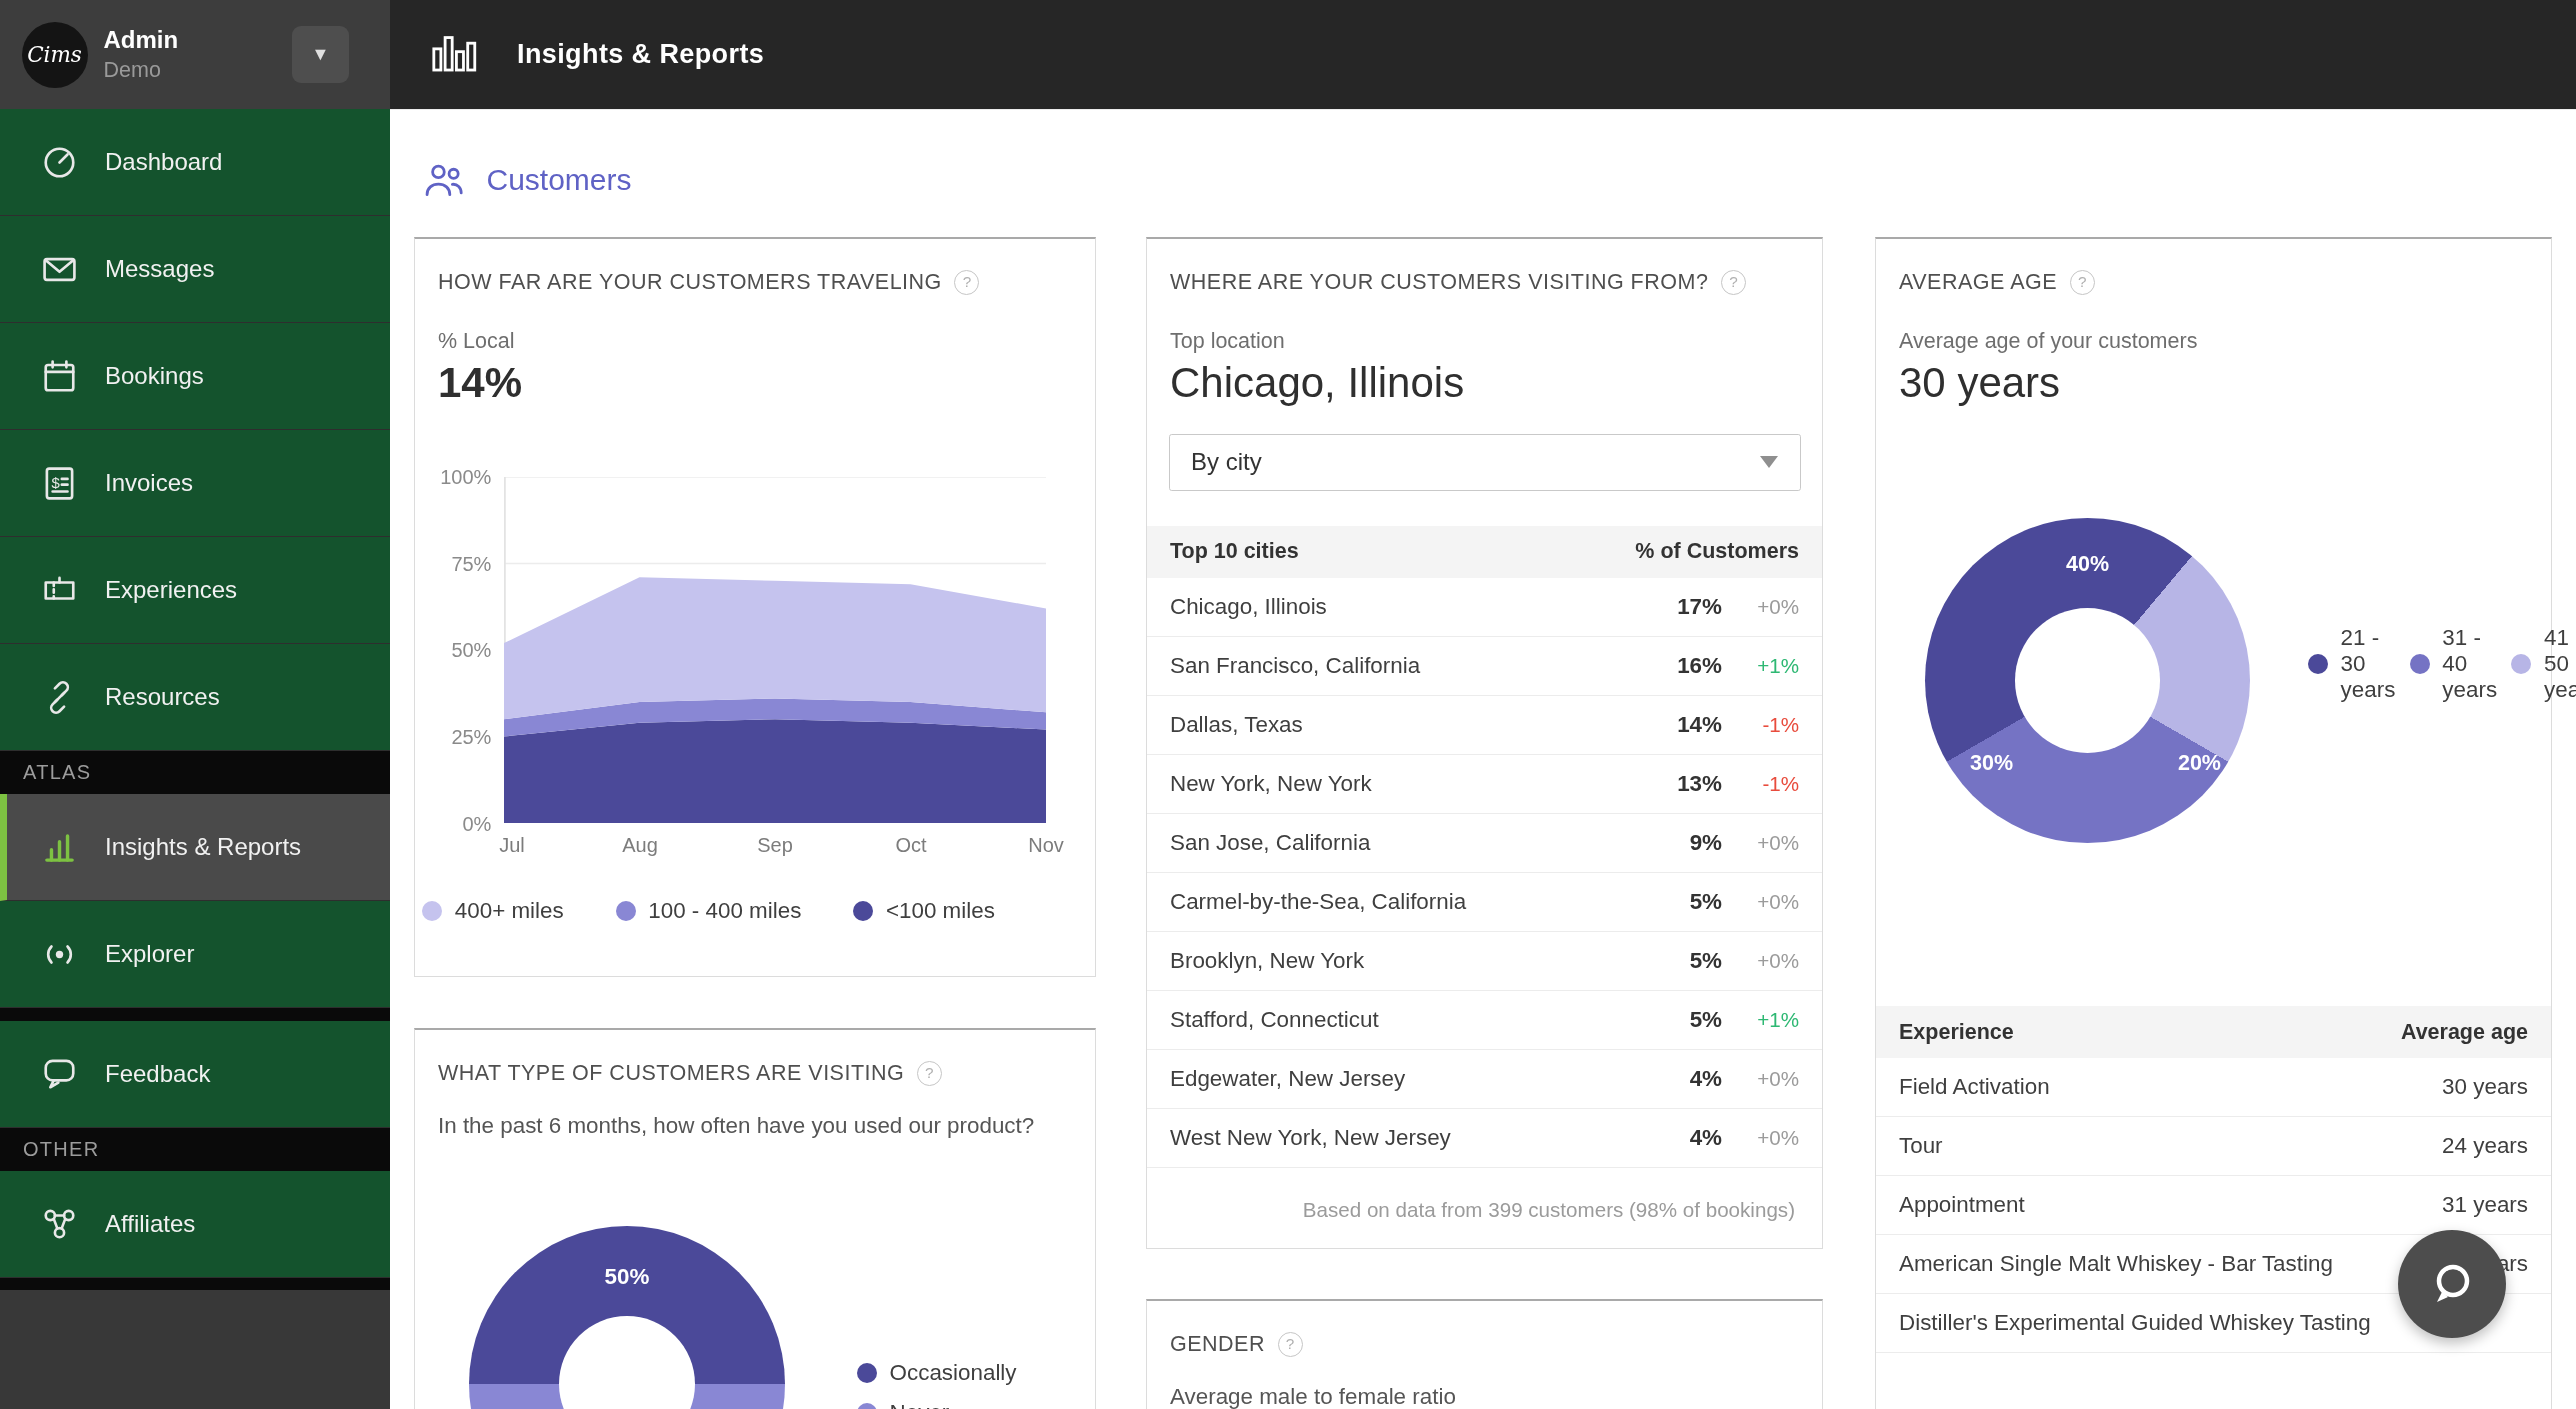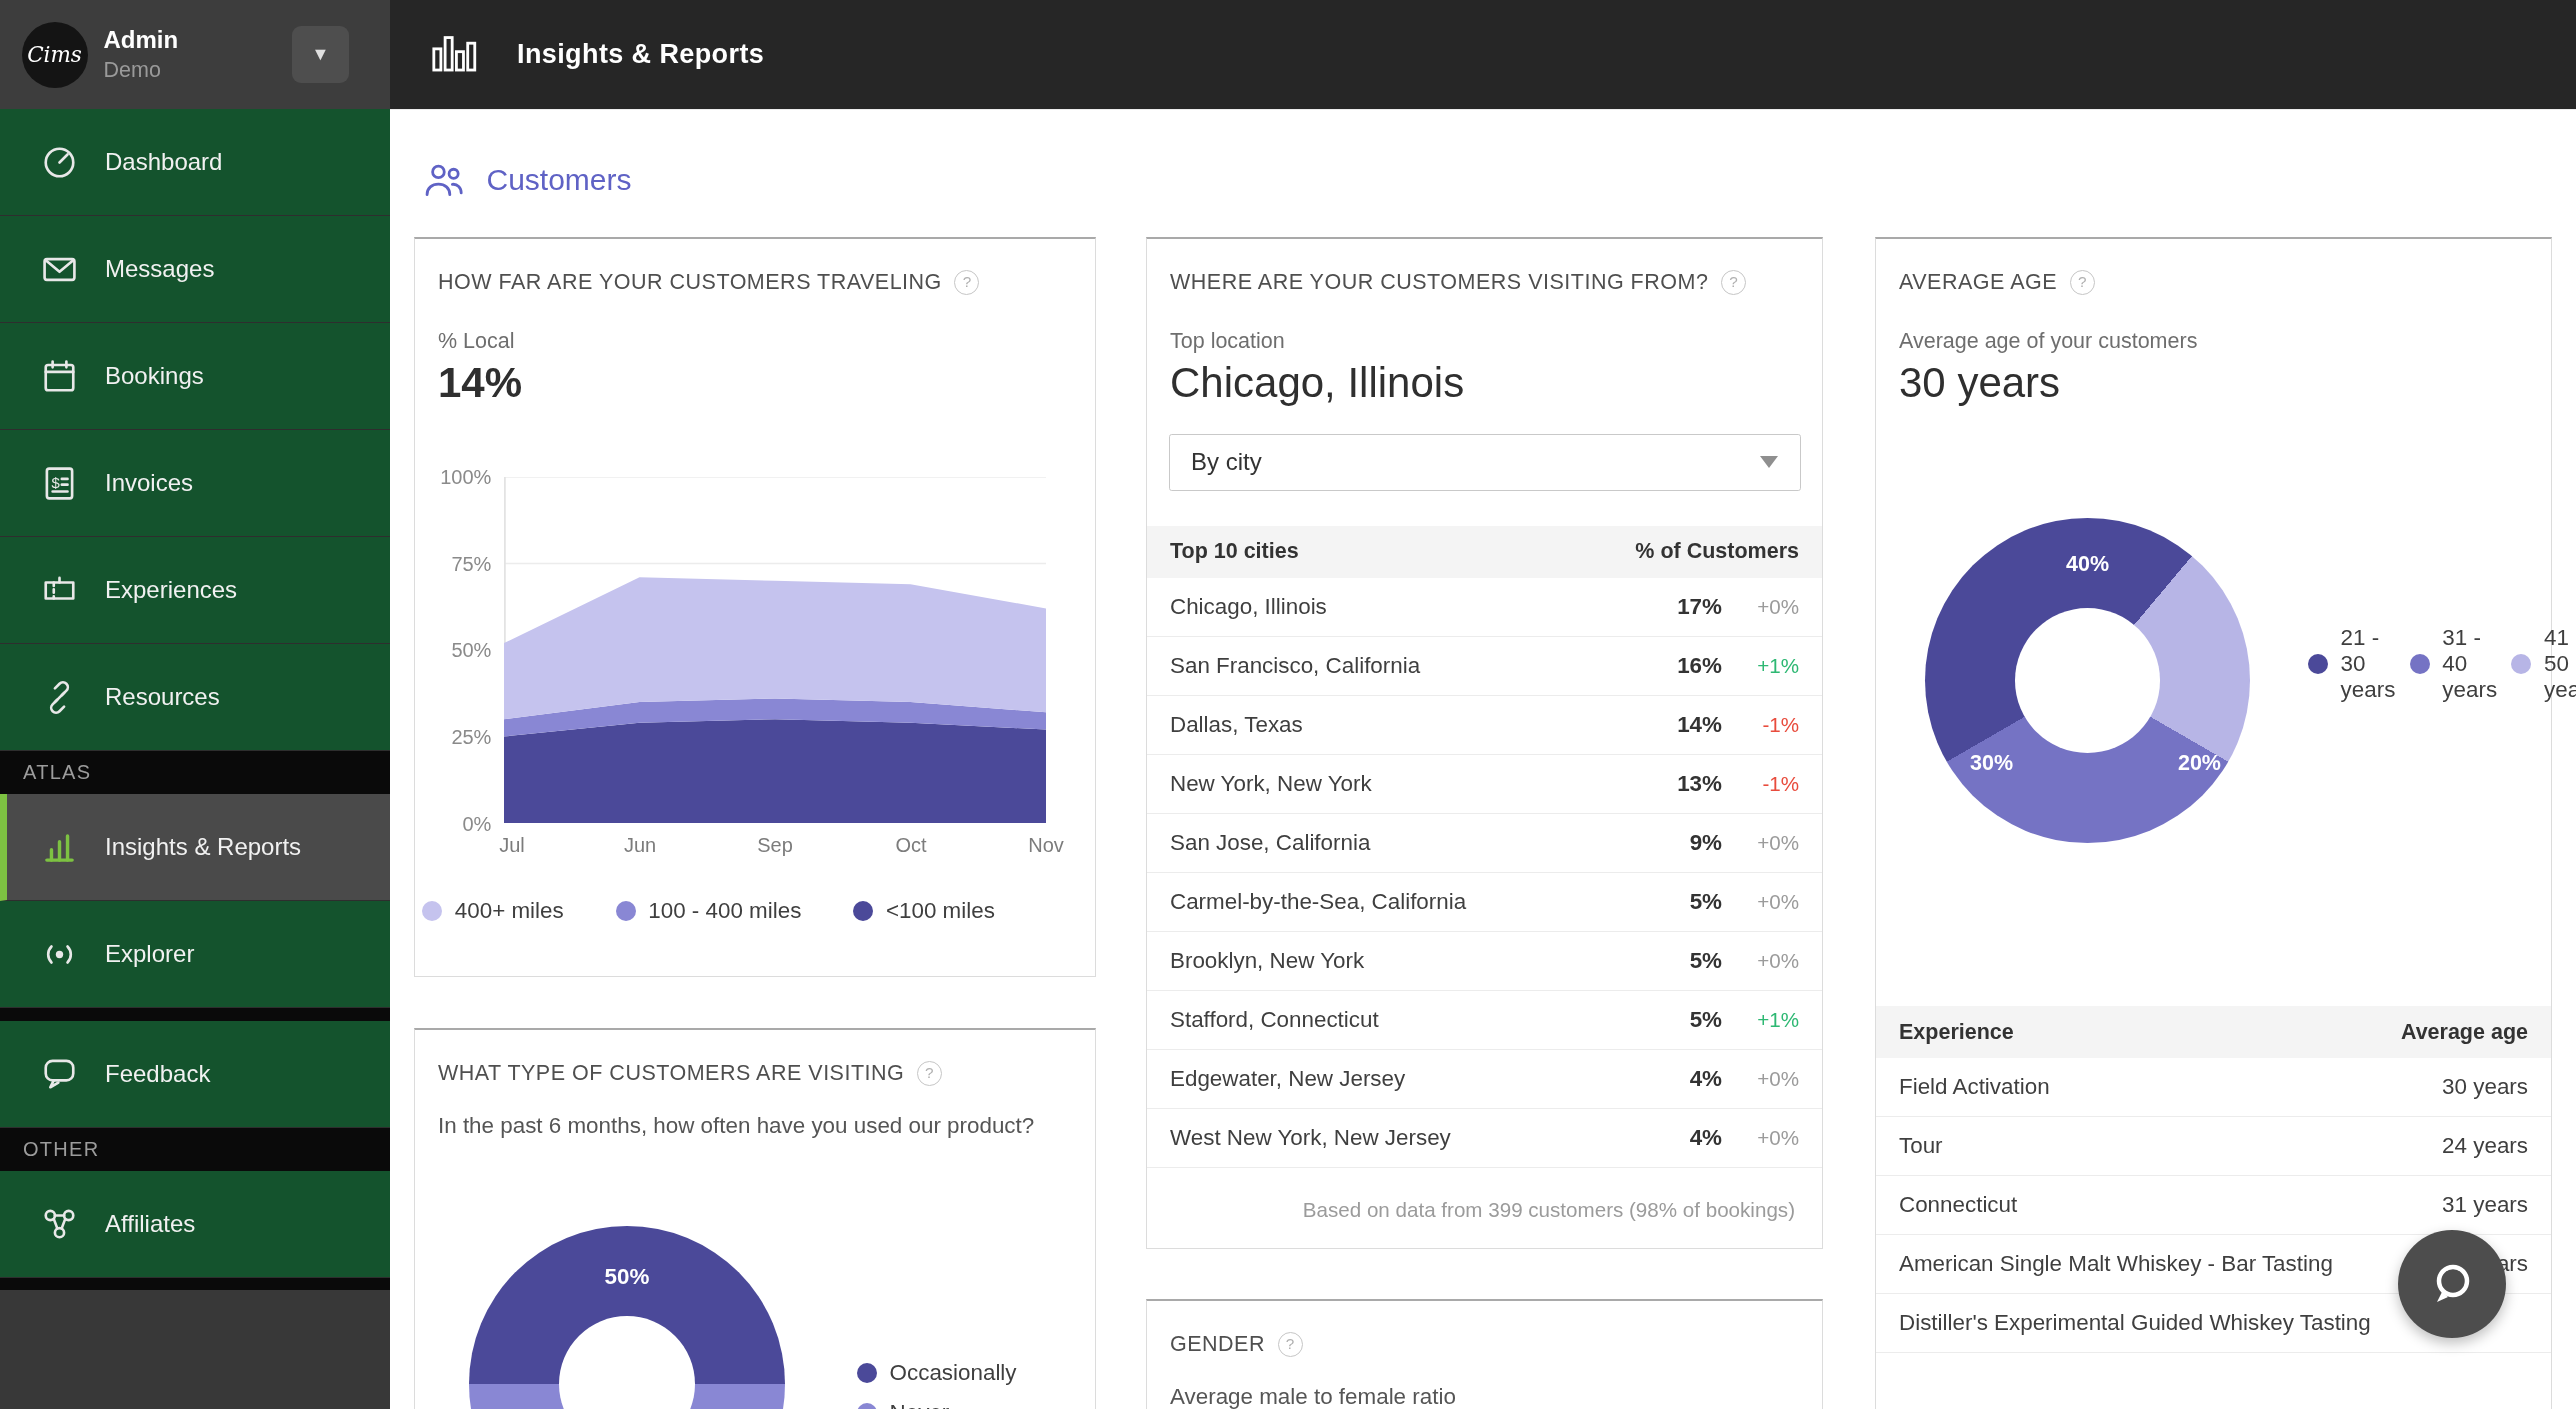--- a/index.html
+++ b/index.html
@@ -283,21 +283,21 @@
             <line x1="0" x2="604" y1="193" y2="193" stroke="#ececec" stroke-width="1.5"></line>
             <line x1="0" x2="604" y1="289.5" y2="289.5" stroke="#ececec" stroke-width="1.5"></line>
             <line x1="0" x2="604" y1="386" y2="386" stroke="#c9c9c9" stroke-width="2"></line>
             <line x1="1" x2="1" y1="0" y2="386" stroke="#e3e3e3" stroke-width="2"></line>
             <polygon points="0,289.5 151,274.06 302,270.2 453,274.06 604,281.78 604,386 453,386 302,386 151,386 0,386" fill="#4b4999"></polygon>
             <polygon points="0,270.2 151,250.9 302,247.04 453,250.9 604,262.48 604,281.78 453,274.06 302,270.2 151,274.06 0,289.5" fill="#8987d4"></polygon>
             <polygon points="0,185.28 151,111.94 302,115.80000000000001 453,119.66000000000003 604,146.68 604,262.48 453,250.9 302,247.04 151,250.9 0,270.2" fill="#c5c3ee"></polygon>
           </svg>
         <div class="xticks" id="area-xticks">
             <span style="left: 0px; margin-left: 8px;">Jul</span>
-            <span style="left: 136px;">Jun</span>
+            <span style="left: 136px;">Aug</span>
             <span style="left: 271px;">Sep</span>
             <span style="left: 407px;">Oct</span>
             <span style="left: 542px;">Nov</span>
           </div>
       </div>
     </div>
     <div class="legend px">
       <div class="legend-item">
         <span class="dot" style="background-color: rgb(197, 195, 238);"></span>
         <span class="legend-label">400+ miles</span>
@@ -450,21 +450,21 @@
       <div>
           <div class="trow">
             <span class="aname">Field Activation</span>
             <span class="aval">30 years</span>
           </div>
           <div class="trow">
             <span class="aname">Tour</span>
             <span class="aval">24 years</span>
           </div>
           <div class="trow">
-            <span class="aname">Connecticut</span>
+            <span class="aname">Appointment</span>
             <span class="aval">31 years</span>
           </div>
           <div class="trow">
             <span class="aname">American Single Malt Whiskey - Bar Tasting</span>
             <span class="aval">49 years</span>
           </div>
           <div class="trow">
             <span class="aname">Distiller's Experimental Guided Whiskey Tasting</span>
             <span class="aval"></span>
           </div>

